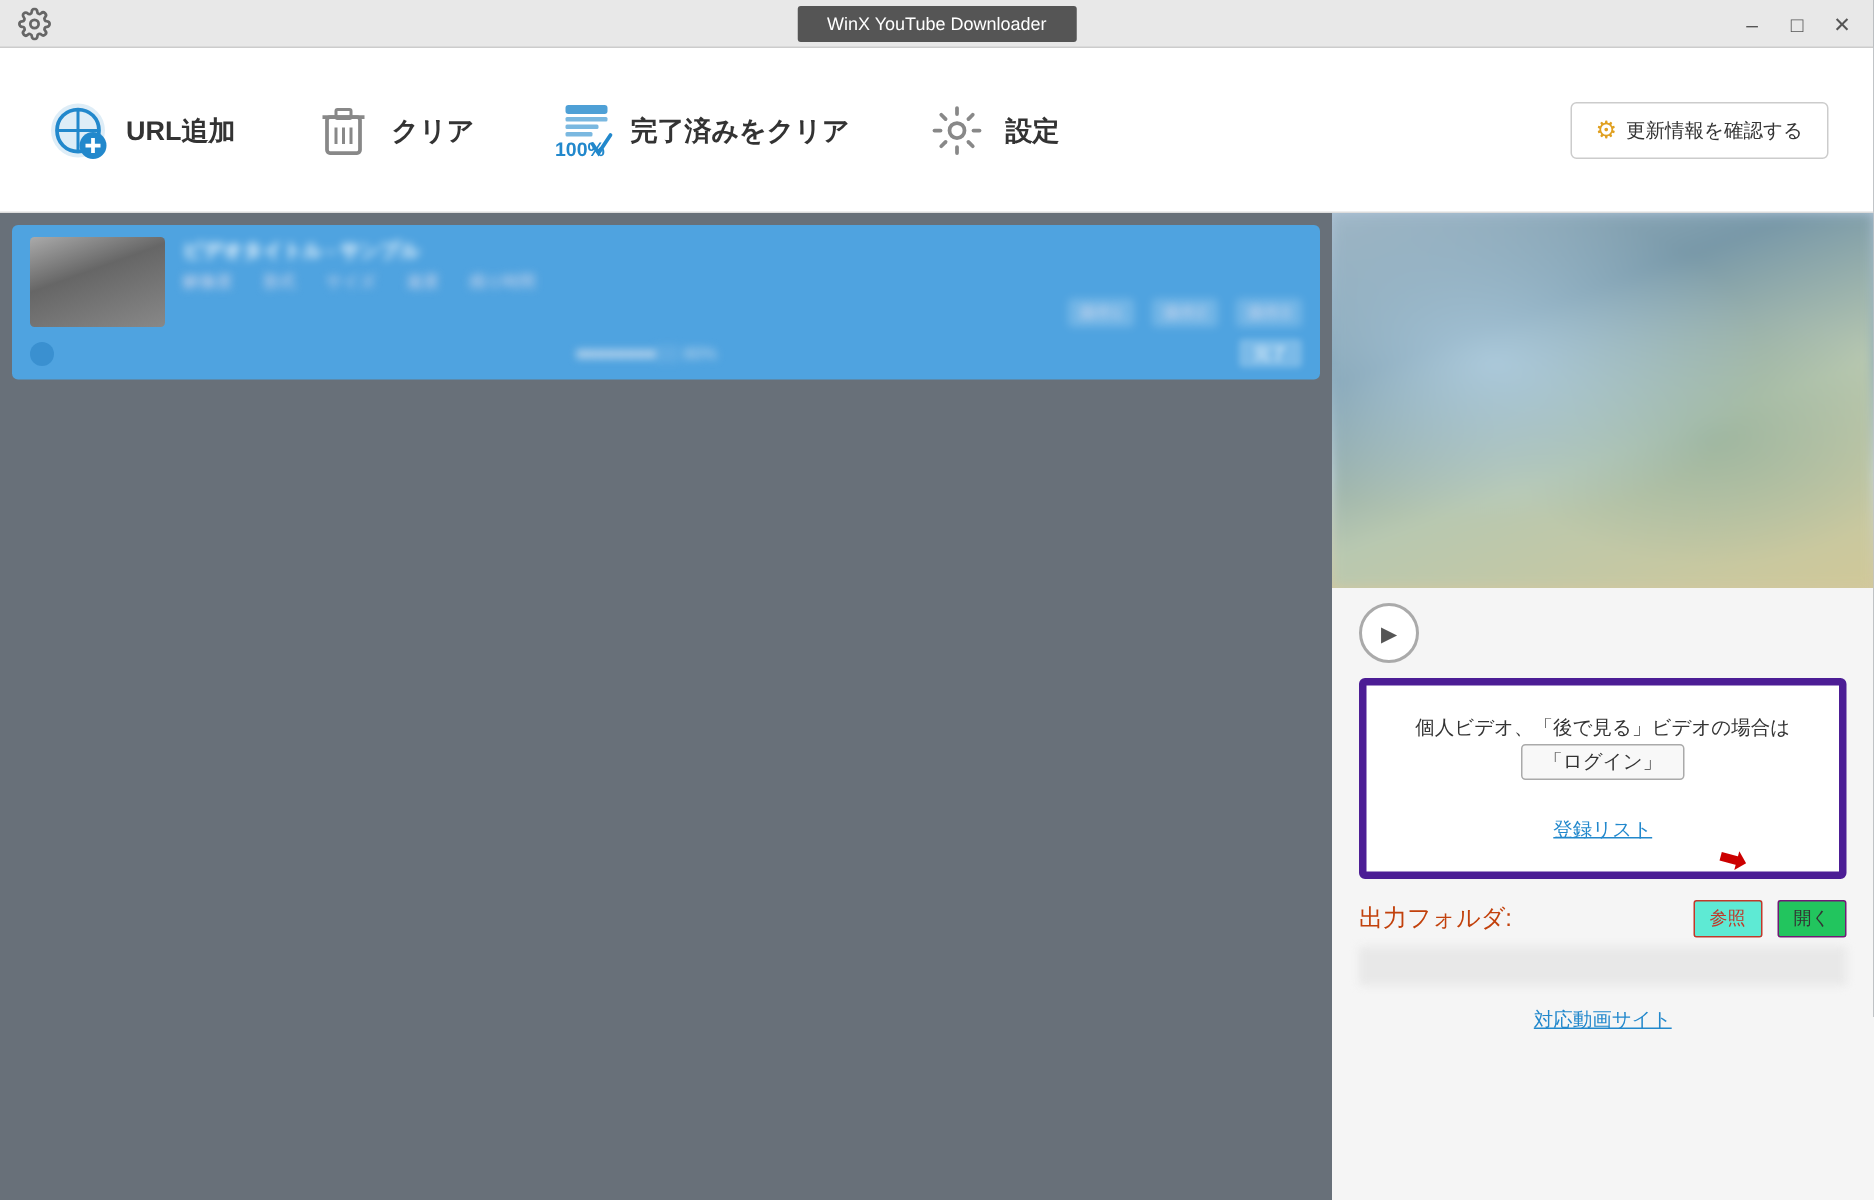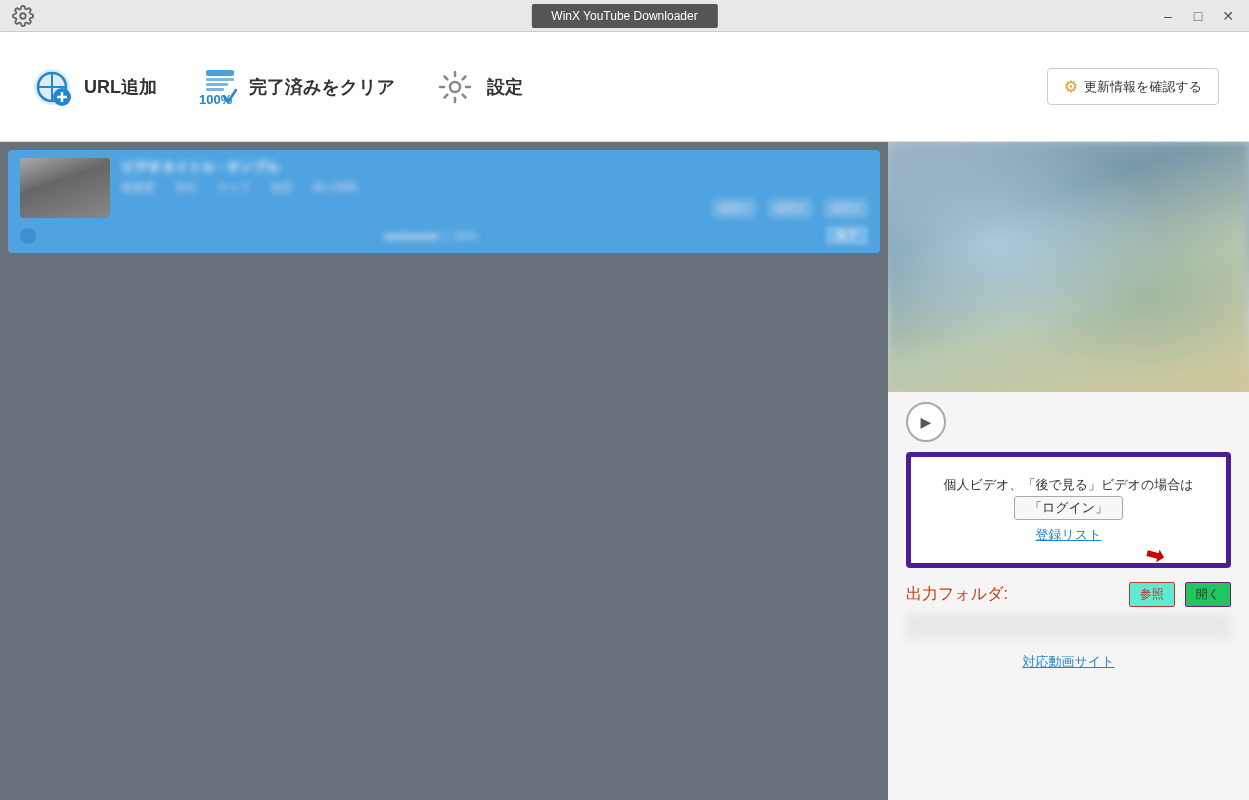--- a/index.html
+++ b/index.html
@@ -62,21 +62,21 @@
     }
 
     
     .toolbar {
       width: 100%;
       height: 110px;
       background: #fff;
       display: flex;
       align-items: center;
       padding: 0 30px;
-      gap: 38px;
+      gap: 50px;
       border-bottom: 1px solid #ddd;
     }
     .toolbar-item {
       display: flex;
       align-items: center;
       gap: 10px;
       cursor: pointer;
       font-size: 18px;
       color: #333;
       font-weight: bold;
@@ -287,21 +287,21 @@
       color: #333;
       cursor: pointer;
       background: #f8f8f8;
     }
     .register-link {
       color: #2288cc;
       text-decoration: underline;
       cursor: pointer;
       font-size: 13px;
       display: block;
-      margin-top: 3px;
+      margin-top: 21px;
     }
 
     
     .folder-row {
       width: 100%;
       padding: 14px 18px 6px 18px;
       display: flex;
       align-items: center;
       gap: 10px;
       font-size: 13px;
@@ -402,20 +402,33 @@
         <line x1="6" y1="20" x2="34" y2="20" stroke="#2288cc" stroke-width="2"></line>
         <line x1="20" y1="6" x2="20" y2="34" stroke="#2288cc" stroke-width="2"></line>
         <circle cx="30" cy="30" r="9" fill="#2288cc"></circle>
         <line x1="30" y1="25" x2="30" y2="35" stroke="white" stroke-width="2.5"></line>
         <line x1="25" y1="30" x2="35" y2="30" stroke="white" stroke-width="2.5"></line>
       </svg>
     </div>
     <span>URL追加</span>
   </div>
 
+  <div class="toolbar-item">
+    <div class="toolbar-icon">
+      <svg width="38" height="38" viewBox="0 0 38 38">
+        <rect x="8" y="10" width="22" height="24" rx="2" fill="none" stroke="#888" stroke-width="2.5"></rect>
+        <line x1="5" y1="10" x2="33" y2="10" stroke="#888" stroke-width="2.5"></line>
+        <rect x="14" y="5" width="10" height="6" rx="1" fill="none" stroke="#888" stroke-width="2"></rect>
+        <line x1="14" y1="17" x2="14" y2="28" stroke="#888" stroke-width="2"></line>
+        <line x1="19" y1="17" x2="19" y2="28" stroke="#888" stroke-width="2"></line>
+        <line x1="24" y1="17" x2="24" y2="28" stroke="#888" stroke-width="2"></line>
+      </svg>
+    </div>
+    <span>クリア</span>
+  </div>
 
   <div class="toolbar-item">
     <div class="toolbar-icon">
       <svg width="42" height="42" viewBox="0 0 42 42">
         <rect x="10" y="4" width="28" height="6" rx="2" fill="#2288cc" opacity="0.8"></rect>
         <rect x="10" y="12" width="28" height="3" rx="1" fill="#2288cc" opacity="0.6"></rect>
         <rect x="10" y="17" width="22" height="3" rx="1" fill="#2288cc" opacity="0.6"></rect>
         <rect x="10" y="22" width="18" height="3" rx="1" fill="#2288cc" opacity="0.6"></rect>
         <text x="3" y="38" font-size="13" fill="#2288cc" font-weight="bold">100%</text>
         <path d="M28 30 L32 36 L40 24" stroke="#2288cc" stroke-width="2.5" fill="none" stroke-linecap="round"></path>

